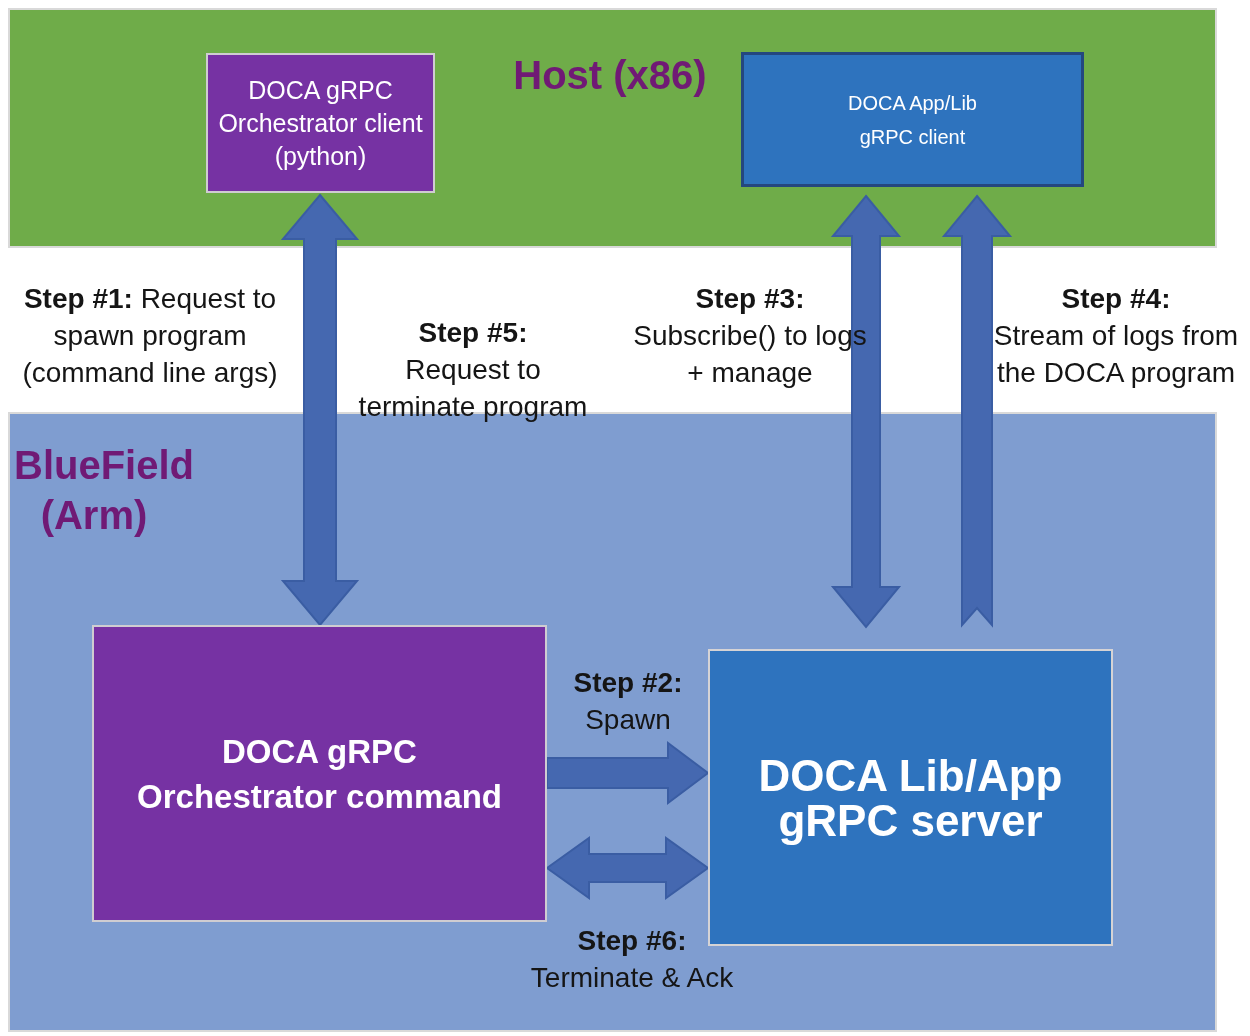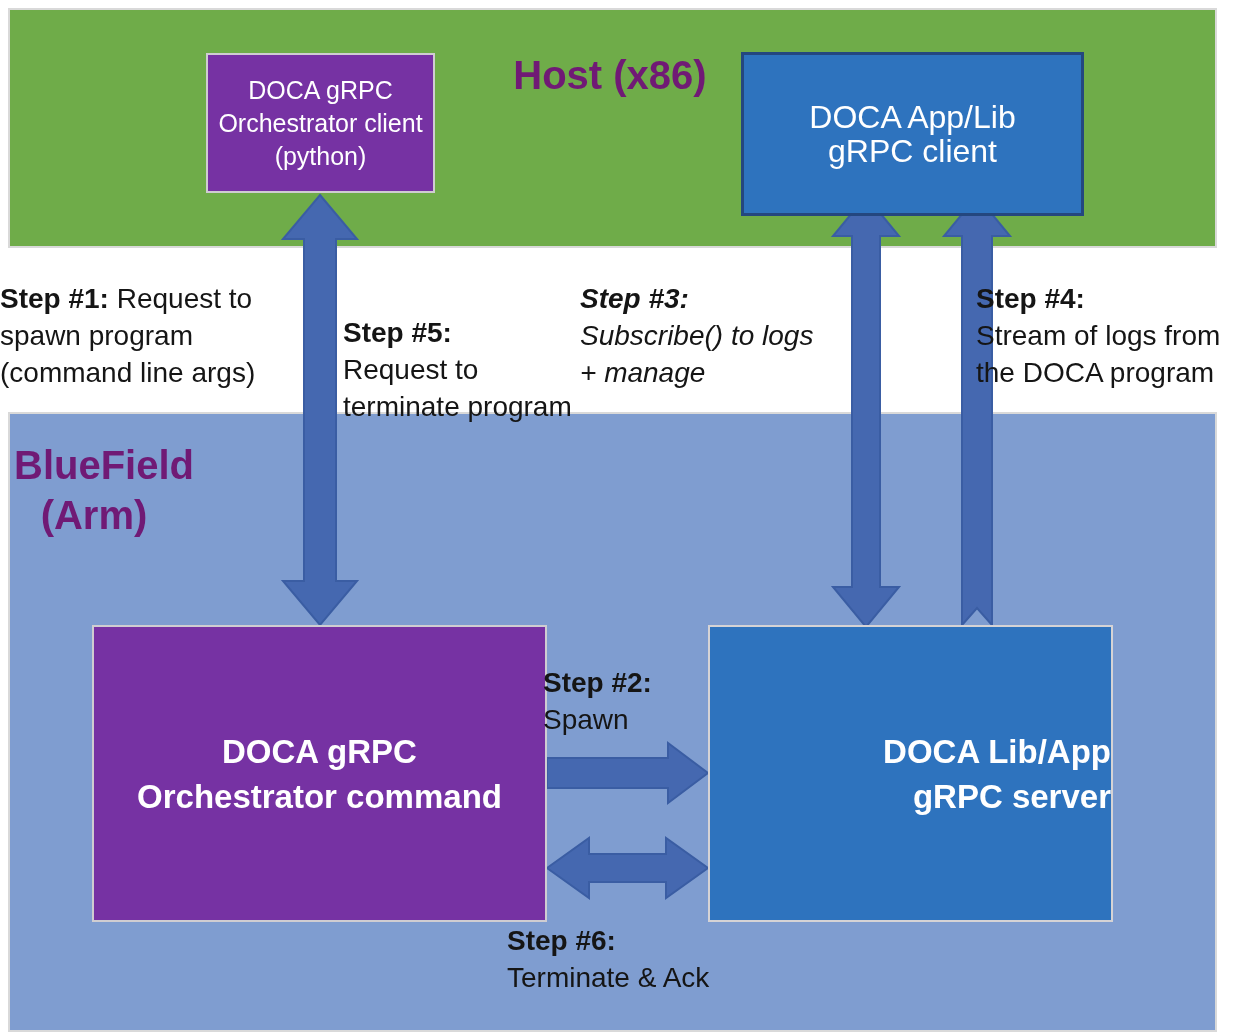--- a/index.html
+++ b/index.html
@@ -18,31 +18,32 @@
   .host-title{left:460px;top:50px;width:300px;}
   .bluefield-title{left:14px;top:440px;width:160px;}
   .node{
     position:absolute;z-index:3;display:flex;flex-direction:column;
     align-items:center;justify-content:center;text-align:center;color:#ffffff;
   }
   .node div{white-space:nowrap;}
   .purple{background:var(--purple-box,#7632A3);border:2px solid #cfcdd1;}
   .blue{background:var(--blue-box,#2E73BE);}
   .orchestrator-client{left:206px;top:53px;width:229px;height:140px;font-size:25px;line-height:33px;}
-  .grpc-client{left:741px;top:52px;width:343px;height:164px;font-size:32px;line-height:34px;border:3px solid #24477F;}
+  .grpc-client{left:741px;top:52px;width:343px;height:135px;font-size:20px;line-height:34px;border:3px solid #24477F;}
   .orchestrator-daemon{left:92px;top:625px;width:455px;height:297px;font-size:33px;line-height:45px;font-weight:bold;}
-  .grpc-server{left:708px;top:625px;width:405px;height:297px;font-size:33px;line-height:45px;font-weight:bold;border:2px solid #d5d3d5;align-items:flex-end;}
+  .grpc-server{left:708px;top:649px;width:405px;height:297px;font-size:44px;line-height:45px;font-weight:bold;border:2px solid #d5d3d5;}
   .step{
     position:absolute;z-index:4;color:#151515;font-size:28px;line-height:37px;
+    text-align:center;
   }
   .step div{white-space:nowrap;}
   .step b{font-weight:bold;}
   .step-1{left:0px;top:280px;width:300px;}
   .step-5{left:343px;top:280px;width:260px;margin-top:34px;}
-  .step-3{left:580px;top:280px;width:260px;font-style:italic;}
+  .step-3{left:620px;top:280px;width:260px;}
   .step-4{left:976px;top:280px;width:280px;}
   .step-2{left:543px;top:664px;width:170px;}
   .step-6{left:507px;top:922px;width:250px;}
   .arrows-layer{position:absolute;left:0;top:0;z-index:2;}
   .arrow{
     fill:var(--arrow-fill,#4568B0);
     stroke:var(--arrow-border,#3A5DA3);
     stroke-width:2;
   }
 </style>

